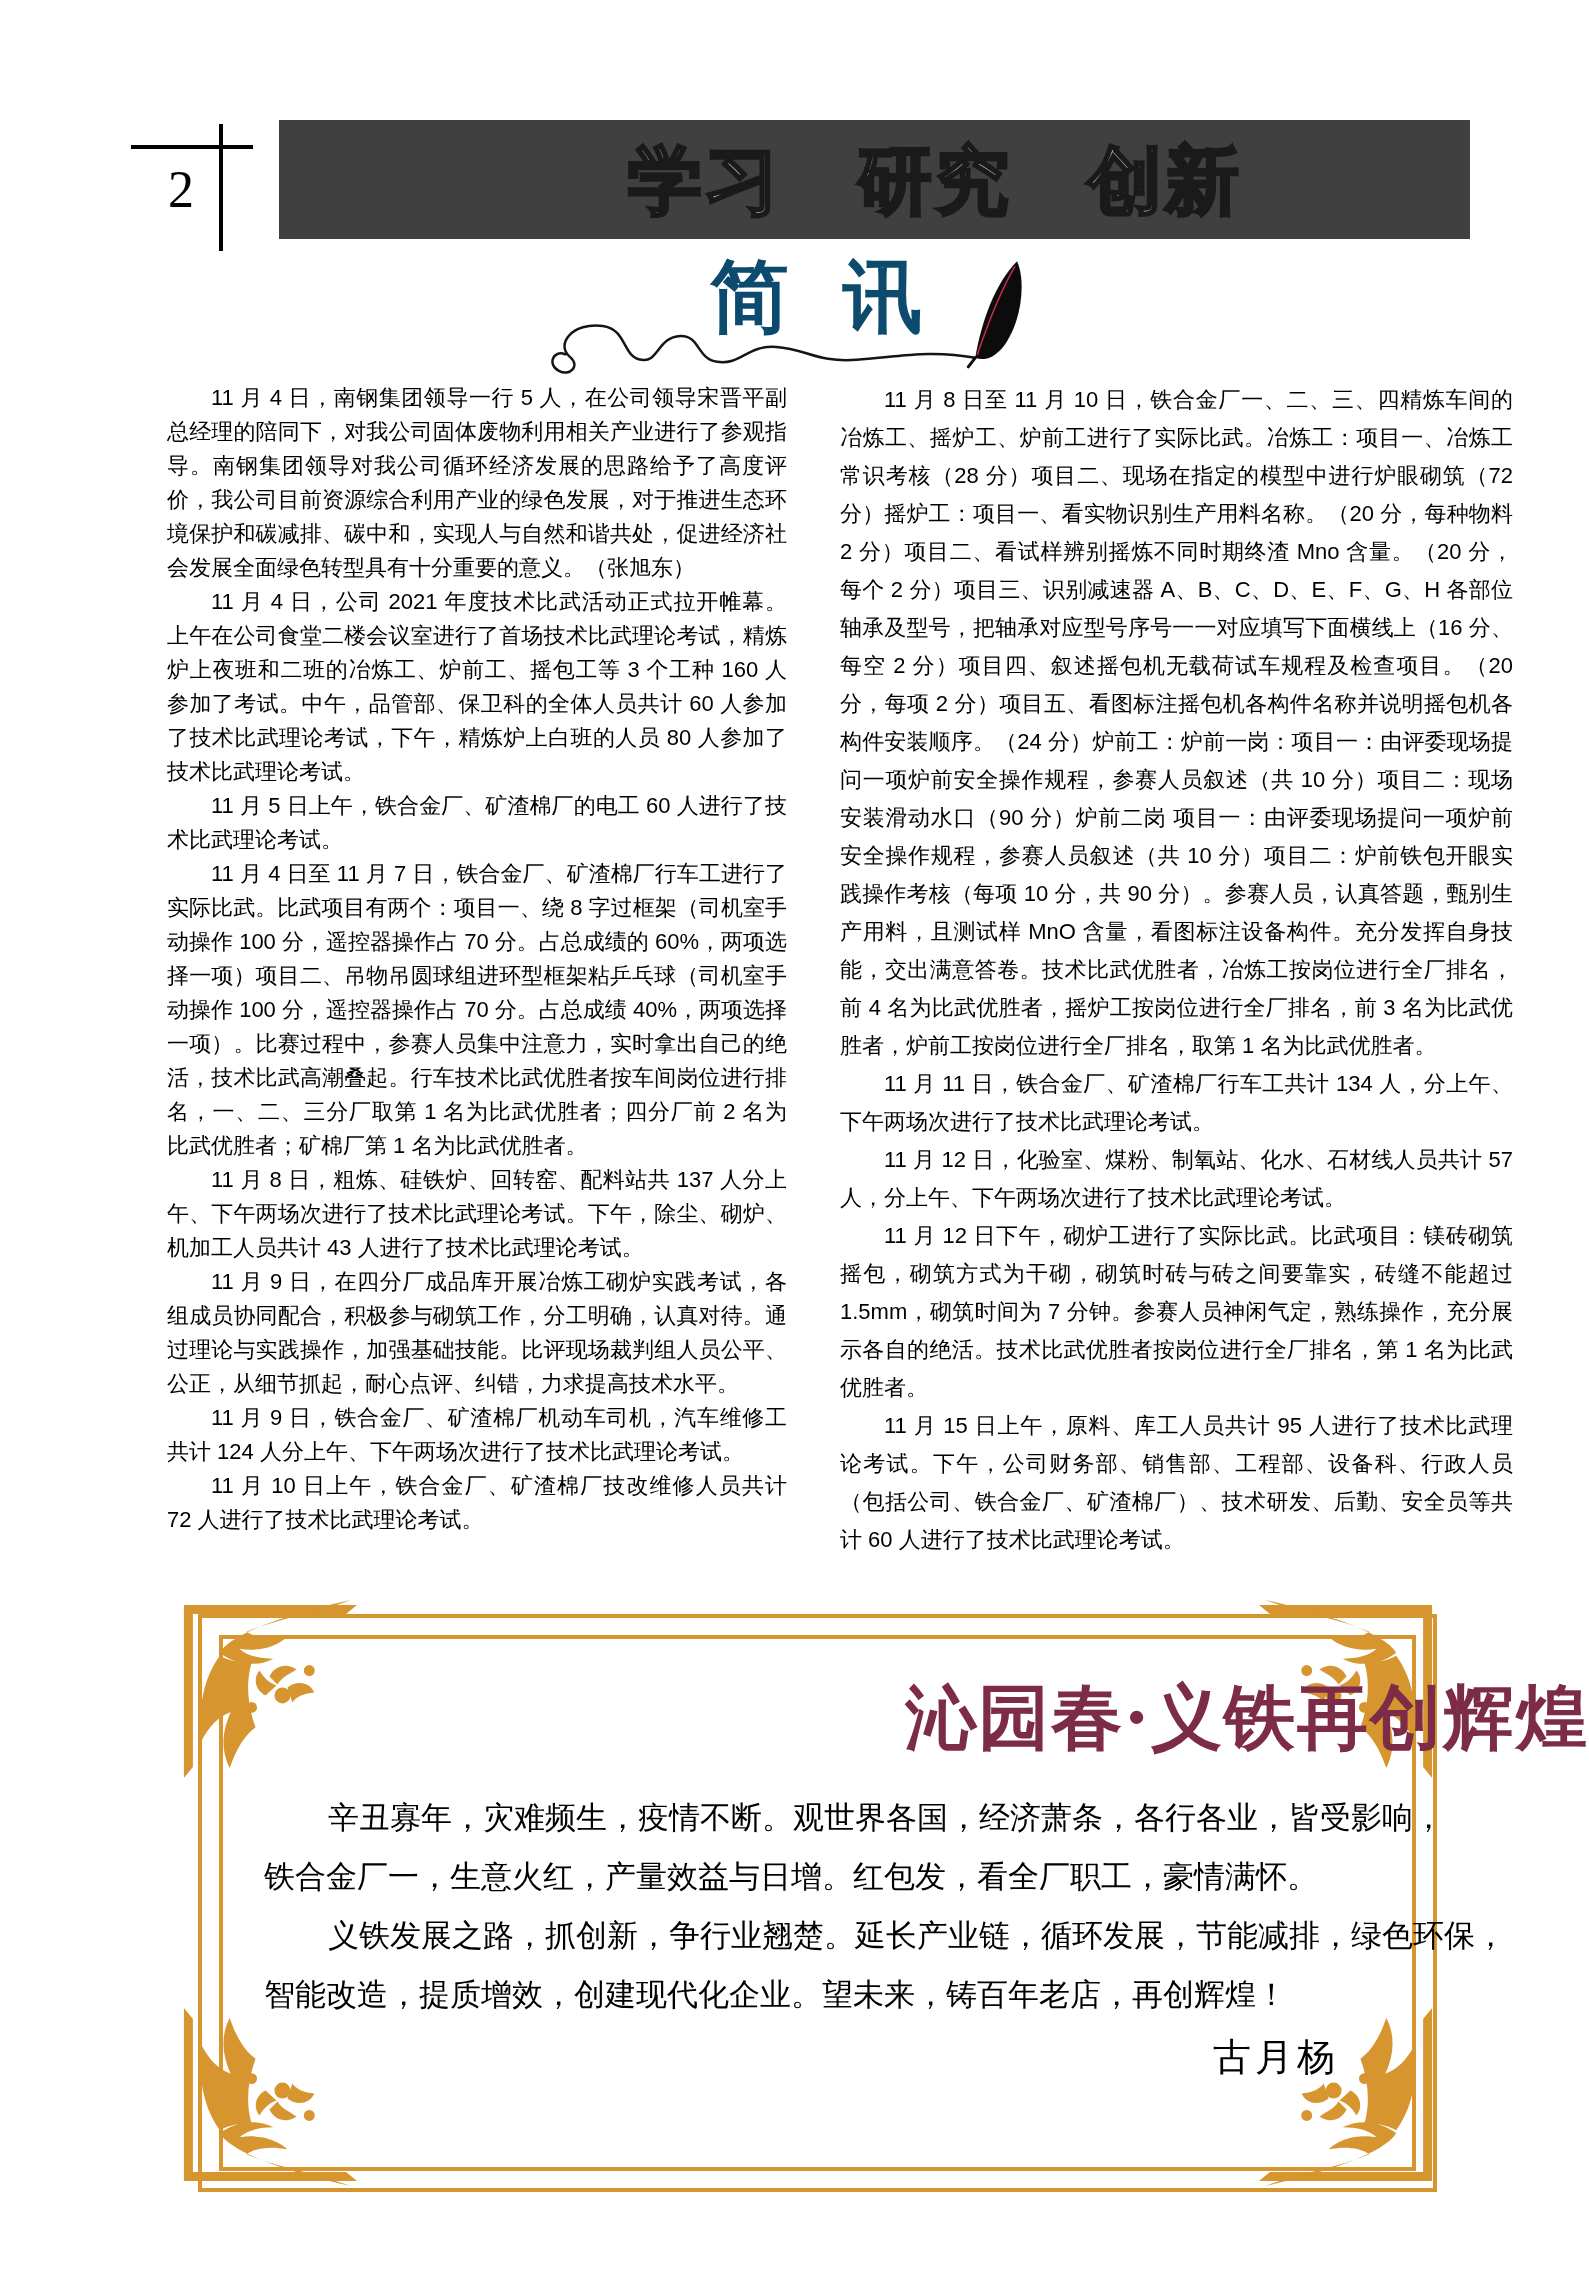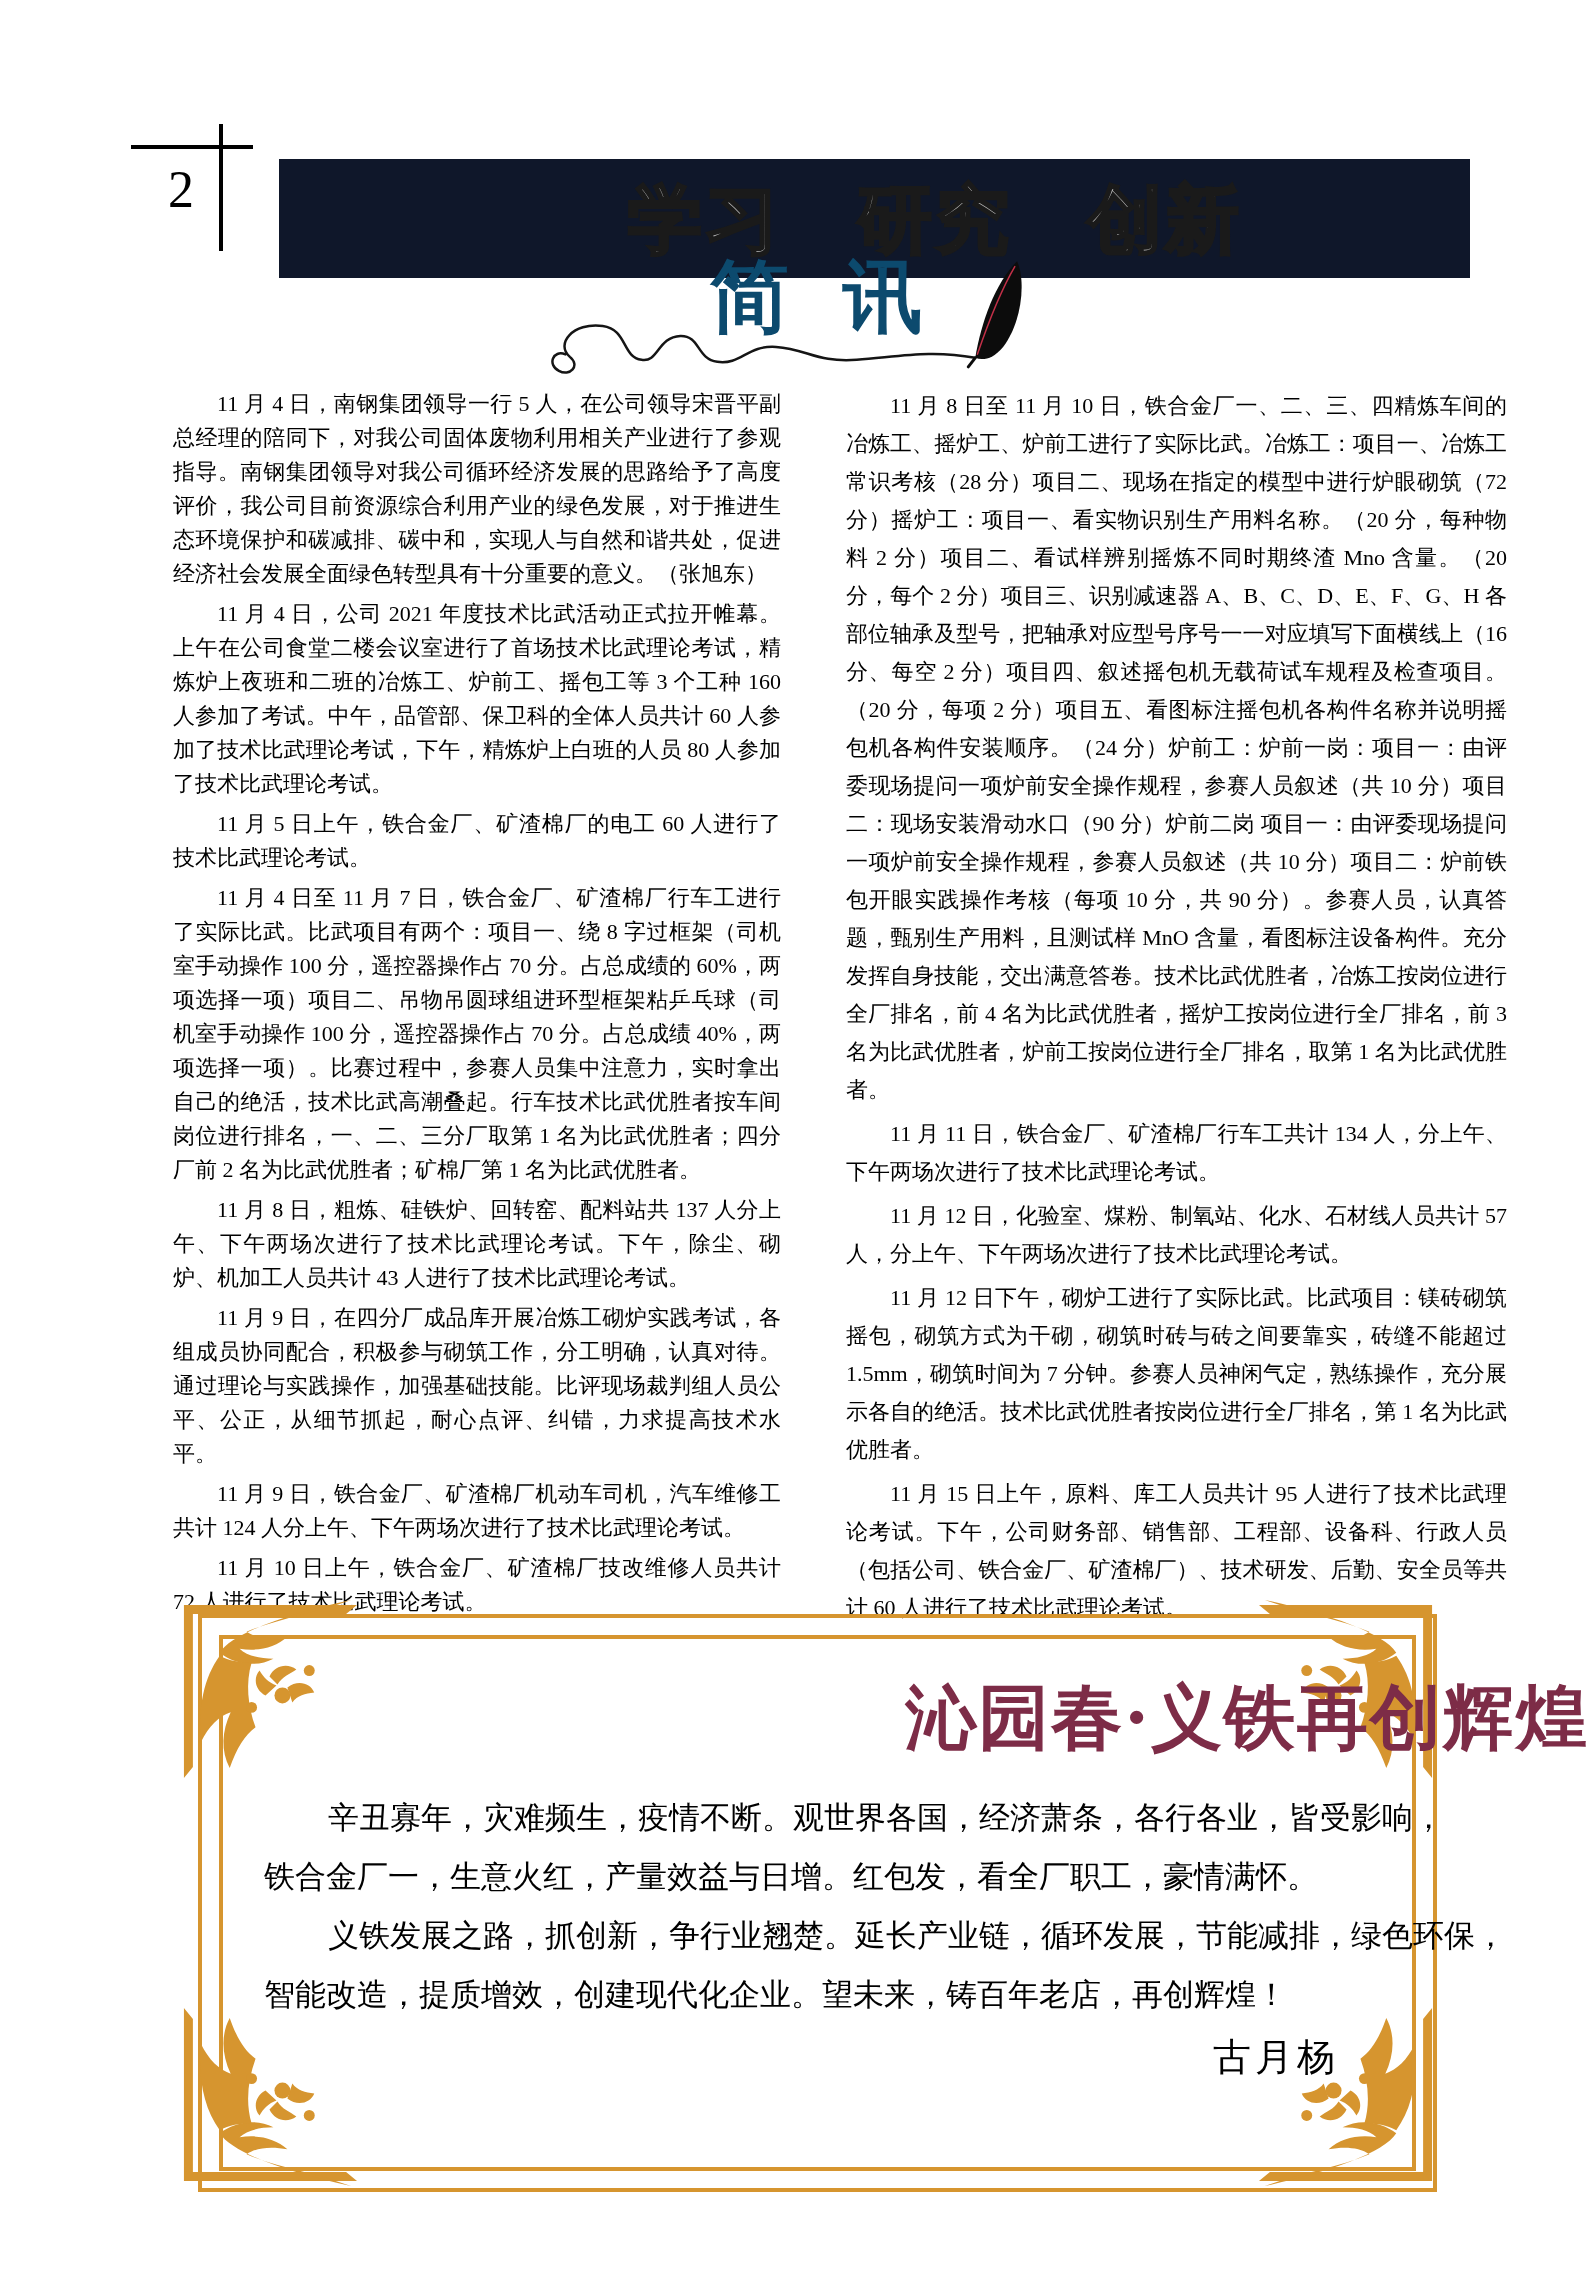--- a/index.html
+++ b/index.html
@@ -5,37 +5,37 @@
   html,body{margin:0;padding:0;background:#ffffff;}
   .page{position:relative;width:1589px;height:2295px;background:#ffffff;overflow:hidden;
         font-family:"Liberation Serif","DejaVu Serif",serif;color:#000;}
 
   
   .cropv{position:absolute;left:219px;top:124px;width:3.5px;height:127px;background:#000;}
   .croph{position:absolute;left:131px;top:145px;width:122px;height:3.5px;background:#000;}
   .pagenum{position:absolute;left:168px;top:160px;font-size:52px;font-family:"Liberation Serif",serif;}
 
   
-  .headerbar{position:absolute;left:279px;top:120px;width:1191px;height:119px;background:#0f172a;
-             display:flex;align-items:center;padding-left:349px;gap:76px;box-sizing:border-box;margin-top:39px;}
+  .headerbar{position:absolute;left:279px;top:120px;width:1191px;height:119px;background:#404040;
+             display:flex;align-items:center;padding-left:349px;gap:76px;box-sizing:border-box;}
   .hword{font-family:"DejaVu Sans","Liberation Sans",sans-serif;font-weight:bold;font-size:74px;
          color:#c9c9c9;-webkit-text-stroke:3px #1a1a1a;letter-spacing:3px;line-height:1;}
 
   
   .sectitle{position:absolute;left:710px;top:258px;font-family:"DejaVu Sans","Liberation Sans",sans-serif;
             font-weight:bold;font-size:79px;color:#0c4a6e;line-height:1;}
   .sectitle .gap{margin-left:54px;}
   .quill{position:absolute;left:538px;top:252px;}
 
   
   .col{position:absolute;}
   .colL{left:167px;top:381px;width:620px;}
   .colR{left:840px;top:381px;width:673px;}
-  .col p{margin:6px;text-align:justify;text-indent:2em;font-size:22px;line-height:34px;
-         font-family:Liberation Serif, serif;}
+  .col p{margin:0;text-align:justify;text-indent:2em;font-size:22px;line-height:34px;
+         font-family:Liberation Sans, sans-serif;}
   .colR p{font-size:22px;line-height:38px;}
 
   
   .bord{position:absolute;box-sizing:border-box;}
   .bo{left:198px;top:1614px;width:1239px;height:578px;border:4.5px solid #d6952f;}
   .bi{left:219px;top:1635px;width:1197px;height:536px;border:4px solid #d6952f;}
   .corner{position:absolute;width:189px;height:189px;}
   .tl{left:172px;top:1593px;}
   .tr{left:1255px;top:1593px;transform:scaleX(-1);}
   .bl{left:172px;top:2004px;transform:scaleY(-1);}

